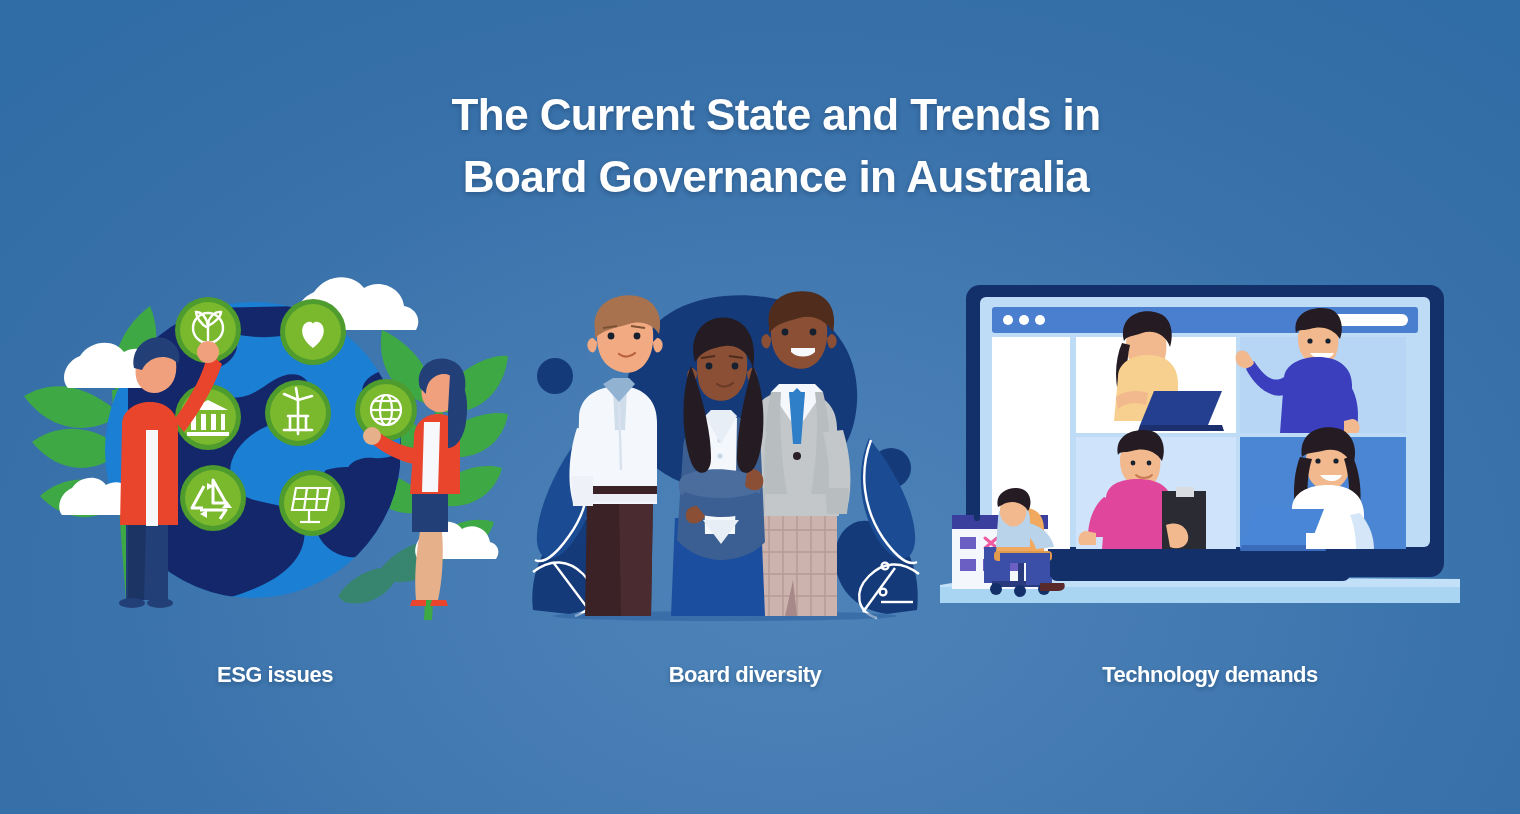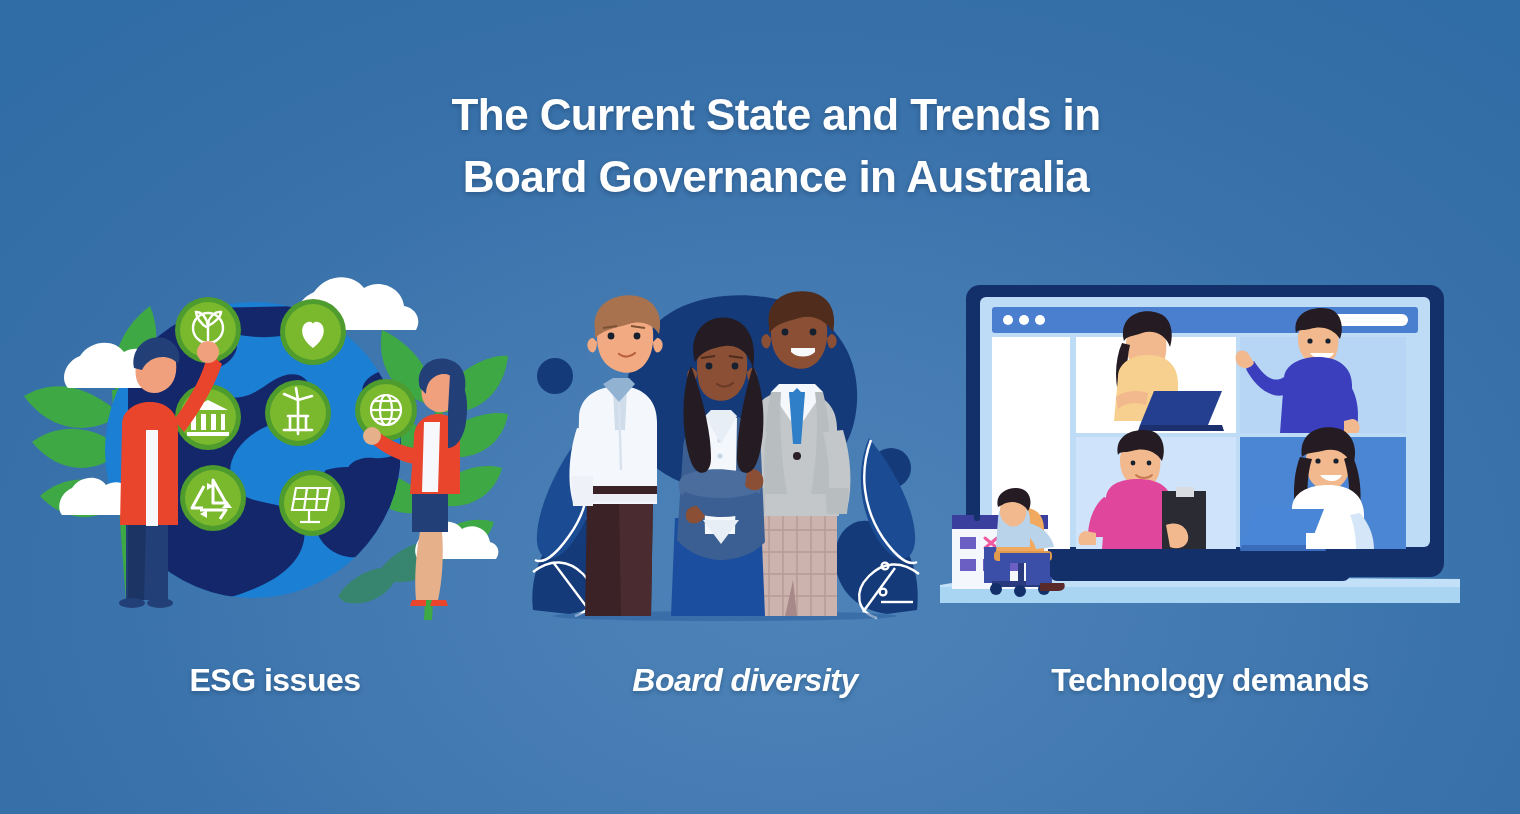--- a/index.html
+++ b/index.html
@@ -29,29 +29,29 @@
     text-shadow: 0 2px 5px rgba(10,35,60,0.33);
     white-space: pre-line;
     padding-left: 32px;
   }
 
   
   .caption {
     position: absolute;
     top: 662px;
     color: #ffffff;
-    font-size: 32px;
+    font-size: 22px;
     font-weight: bold;
     letter-spacing: -0.5px;
     text-shadow: 0 2px 4px rgba(10,35,60,0.3);
     text-align: center;
     white-space: nowrap;
   }
   #cap-esg  { left: 50px;  width: 450px; }
-  #cap-div  { left: 545px; width: 400px; font-style: italic; }
+  #cap-div  { left: 545px; width: 400px; }
   #cap-tech { left: 960px; width: 500px; text-align: center; }
 
   
   .panel { position: absolute; }
   #panel-esg  { left: 8px;   top: 270px; width: 500px; height: 370px; }
   #panel-div  { left: 525px; top: 280px; width: 400px; height: 350px; }
   #panel-tech { left: 940px; top: 285px; width: 520px; height: 345px; }
 
   svg { display: block; overflow: visible; }
 </style>

